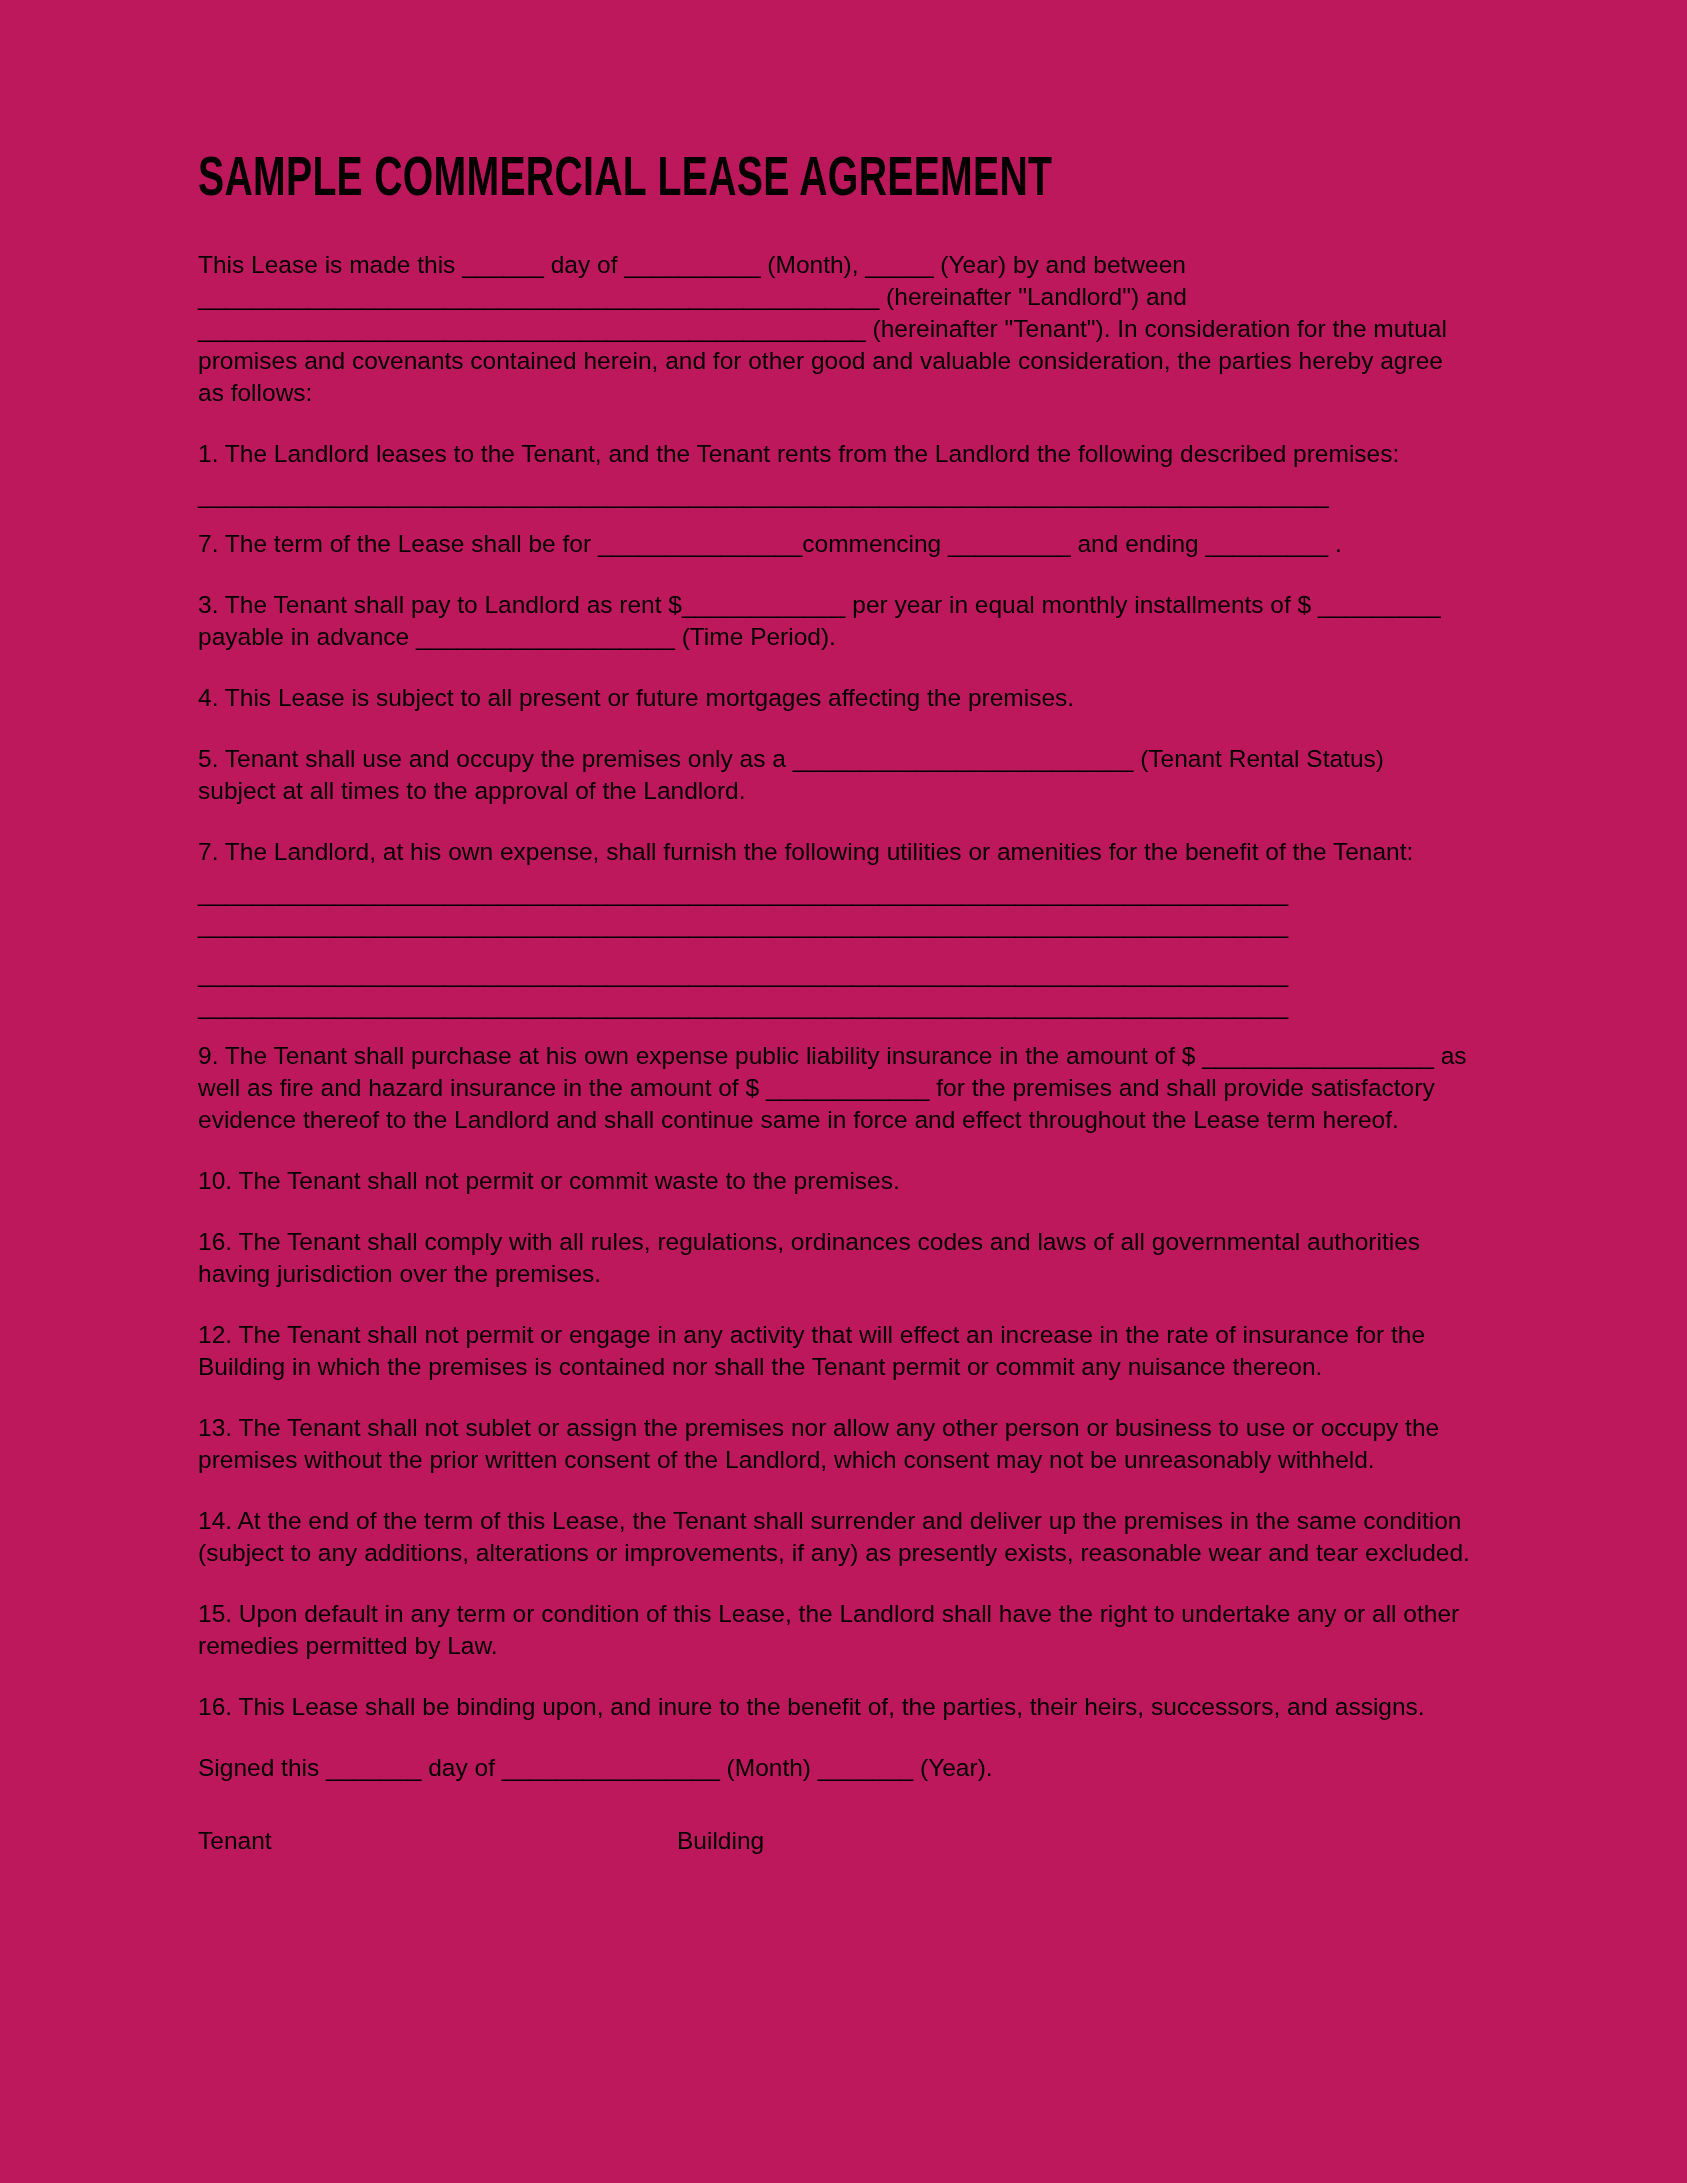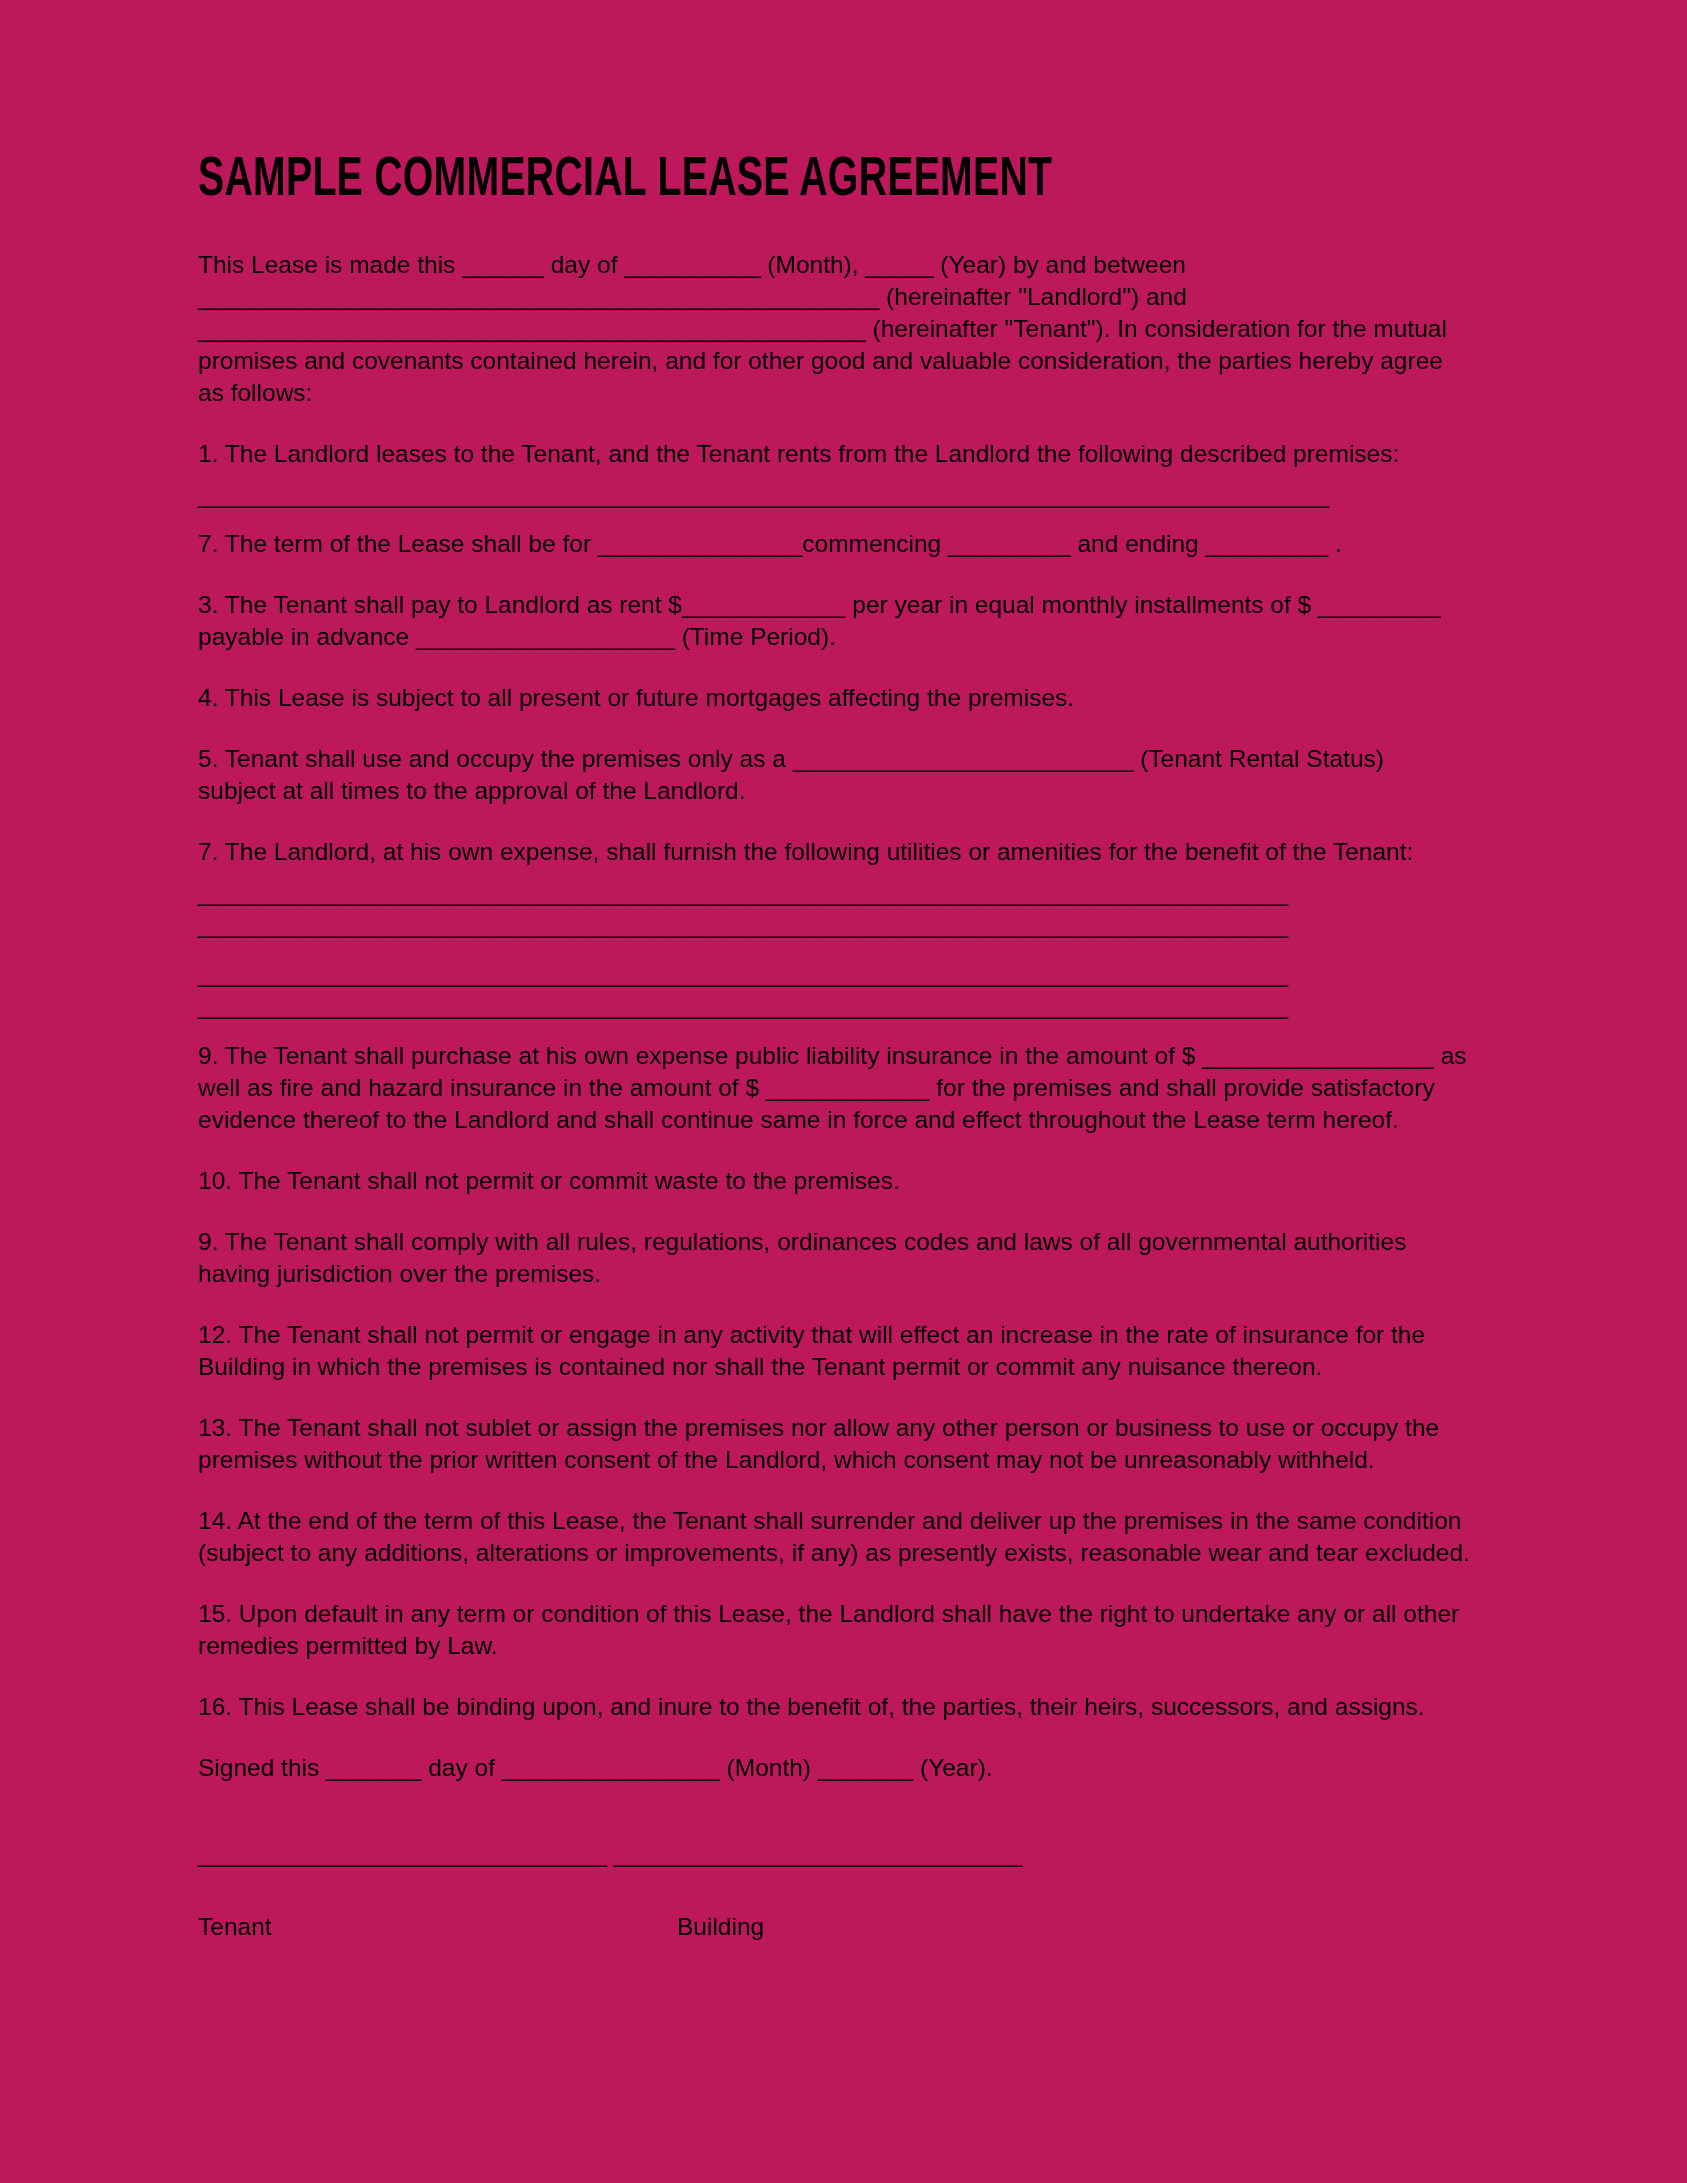--- a/index.html
+++ b/index.html
@@ -81,37 +81,36 @@
 
   <p class="blank-row">________________________________________________________________________________
 ________________________________________________________________________________</p>
 
   <p class="para">9. The Tenant shall purchase at his own expense public liability insurance in the amount of $ _________________ as
 well as fire and hazard insurance in the amount of $ ____________ for the premises and shall provide satisfactory
 evidence thereof to the Landlord and shall continue same in force and effect throughout the Lease term hereof.</p>
 
   <p class="para">10. The Tenant shall not permit or commit waste to the premises.</p>
 
-  <p class="para">9. The Tenant shall comply with all rules, regulations, ordinances codes and laws of all governmental authorities
+  <p class="para">16. The Tenant shall comply with all rules, regulations, ordinances codes and laws of all governmental authorities
 having jurisdiction over the premises.</p>
 
   <p class="para">12. The Tenant shall not permit or engage in any activity that will effect an increase in the rate of insurance for the
 Building in which the premises is contained nor shall the Tenant permit or commit any nuisance thereon.</p>
 
   <p class="para">13. The Tenant shall not sublet or assign the premises nor allow any other person or business to use or occupy the
 premises without the prior written consent of the Landlord, which consent may not be unreasonably withheld.</p>
 
   <p class="para">14. At the end of the term of this Lease, the Tenant shall surrender and deliver up the premises in the same condition
 (subject to any additions, alterations or improvements, if any) as presently exists, reasonable wear and tear excluded.</p>
 
   <p class="para">15. Upon default in any term or condition of this Lease, the Landlord shall have the right to undertake any or all other
 remedies permitted by Law.</p>
 
   <p class="para">16. This Lease shall be binding upon, and inure to the benefit of, the parties, their heirs, successors, and assigns.</p>
 
   <p class="para">Signed this _______ day of ________________ (Month) _______ (Year).</p>
 
-  <p class="signature-lines">______________________________ ______________________________</p>
 
   <p class="signature-labels"><span class="sig-col">Tenant</span><span>Building</span></p>
 
 </div>
 
 
 </body></html>

